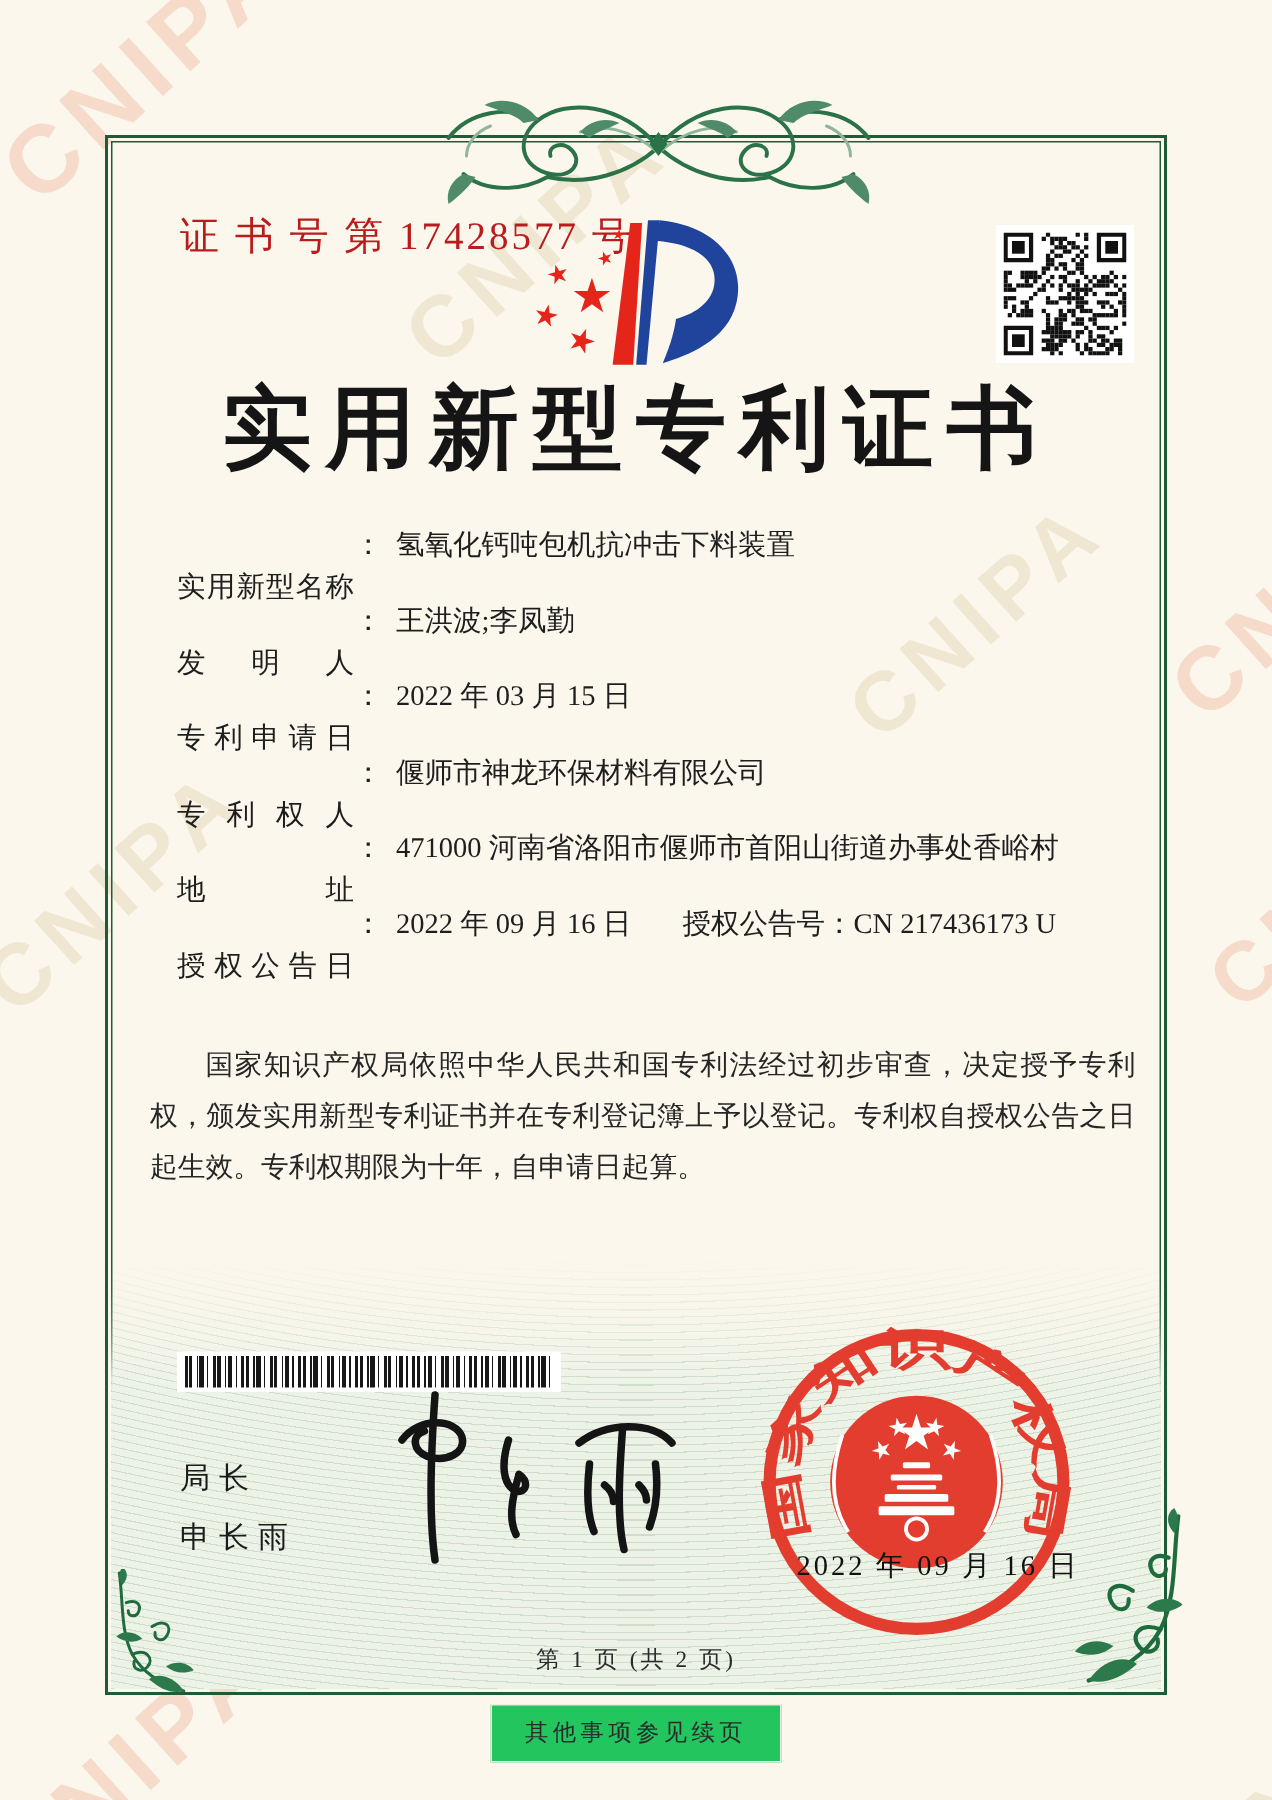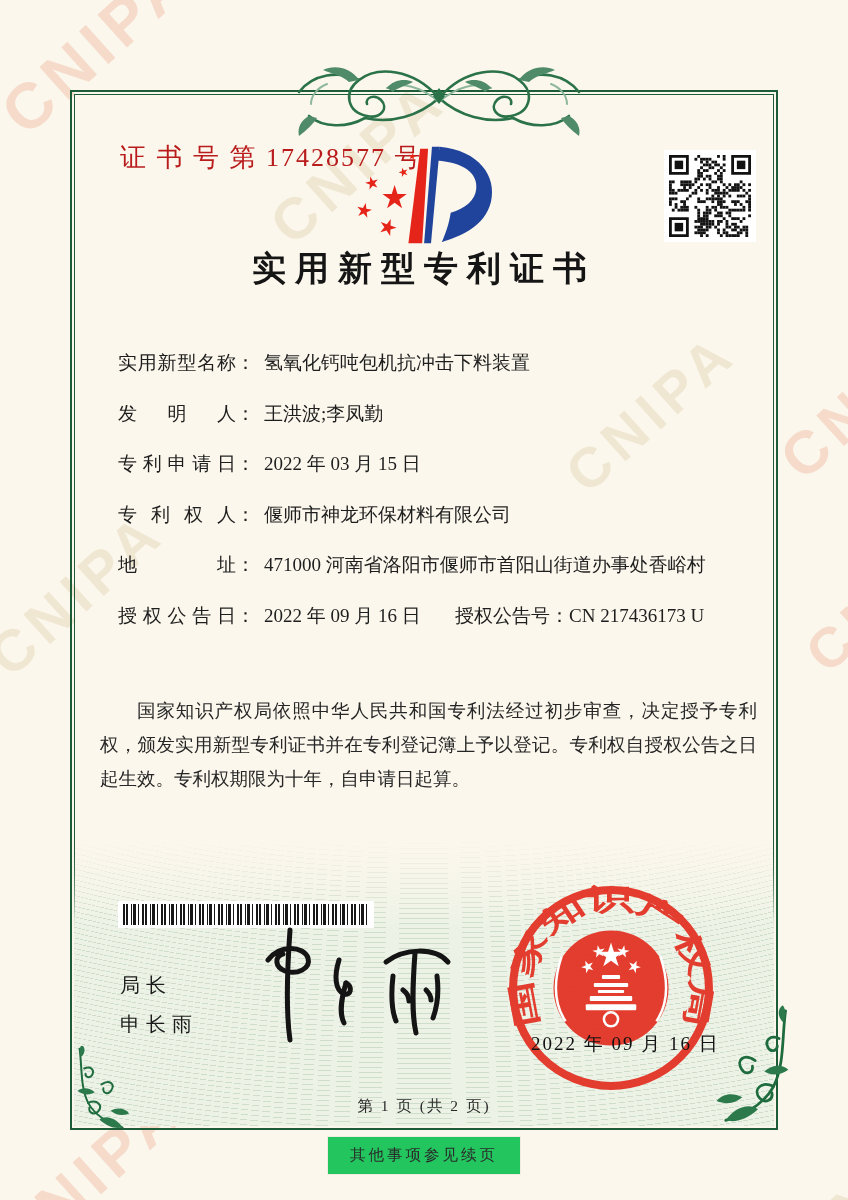--- a/index.html
+++ b/index.html
@@ -33,26 +33,26 @@
     -webkit-mask-image:linear-gradient(180deg, transparent 0, #000 80px);
     mask-image:linear-gradient(180deg, transparent 0, #000 80px);
   }
   
   .cert-no{position:absolute;left:120px;top:140px;font-size:26px;letter-spacing:2px;color:#b91c1c;}
   .logo{position:absolute;left:336px;top:133px;width:190px;height:118px;}
   .qr{position:absolute;left:664px;top:150px;width:92px;height:92px;background:#fff;padding:5px;box-sizing:border-box;}
   .qr svg{width:100%;height:100%;display:block;}
   .title{
     position:absolute;left:0;top:246px;width:100%;text-align:center;
-    font-size:34px;font-weight:700;letter-spacing:9px;color:#151515;
+    font-size:60px;font-weight:700;letter-spacing:9px;color:#151515;
   }
   
   .fields{position:absolute;left:118px;top:350px;width:640px;font-size:19px;color:#1e1e1e;}
   .frow{position:relative;height:21px;margin-bottom:29.5px;white-space:nowrap;}
-  .flabel{display:inline-block;width:118px;text-align:justify;text-align-last:justify;vertical-align:top;}
+  .flabel{display:inline-block;width:118px;text-align:justify;text-align-last:justify;vertical-align:top;margin-top:28px;}
   .fvalue{margin-left:9px;}
   .fcol2{position:absolute;left:337px;top:0;}
   
   .body-text{
     position:absolute;left:100px;top:694px;width:657px;
     font-size:18.5px;line-height:34px;text-align:justify;color:#262626;
   }
   .body-text p{margin:0;text-indent:2em;}
   
   .barcode{position:absolute;left:118px;top:901px;width:256px;height:27px;background:#fff;padding:3px 5px;box-sizing:border-box;}

